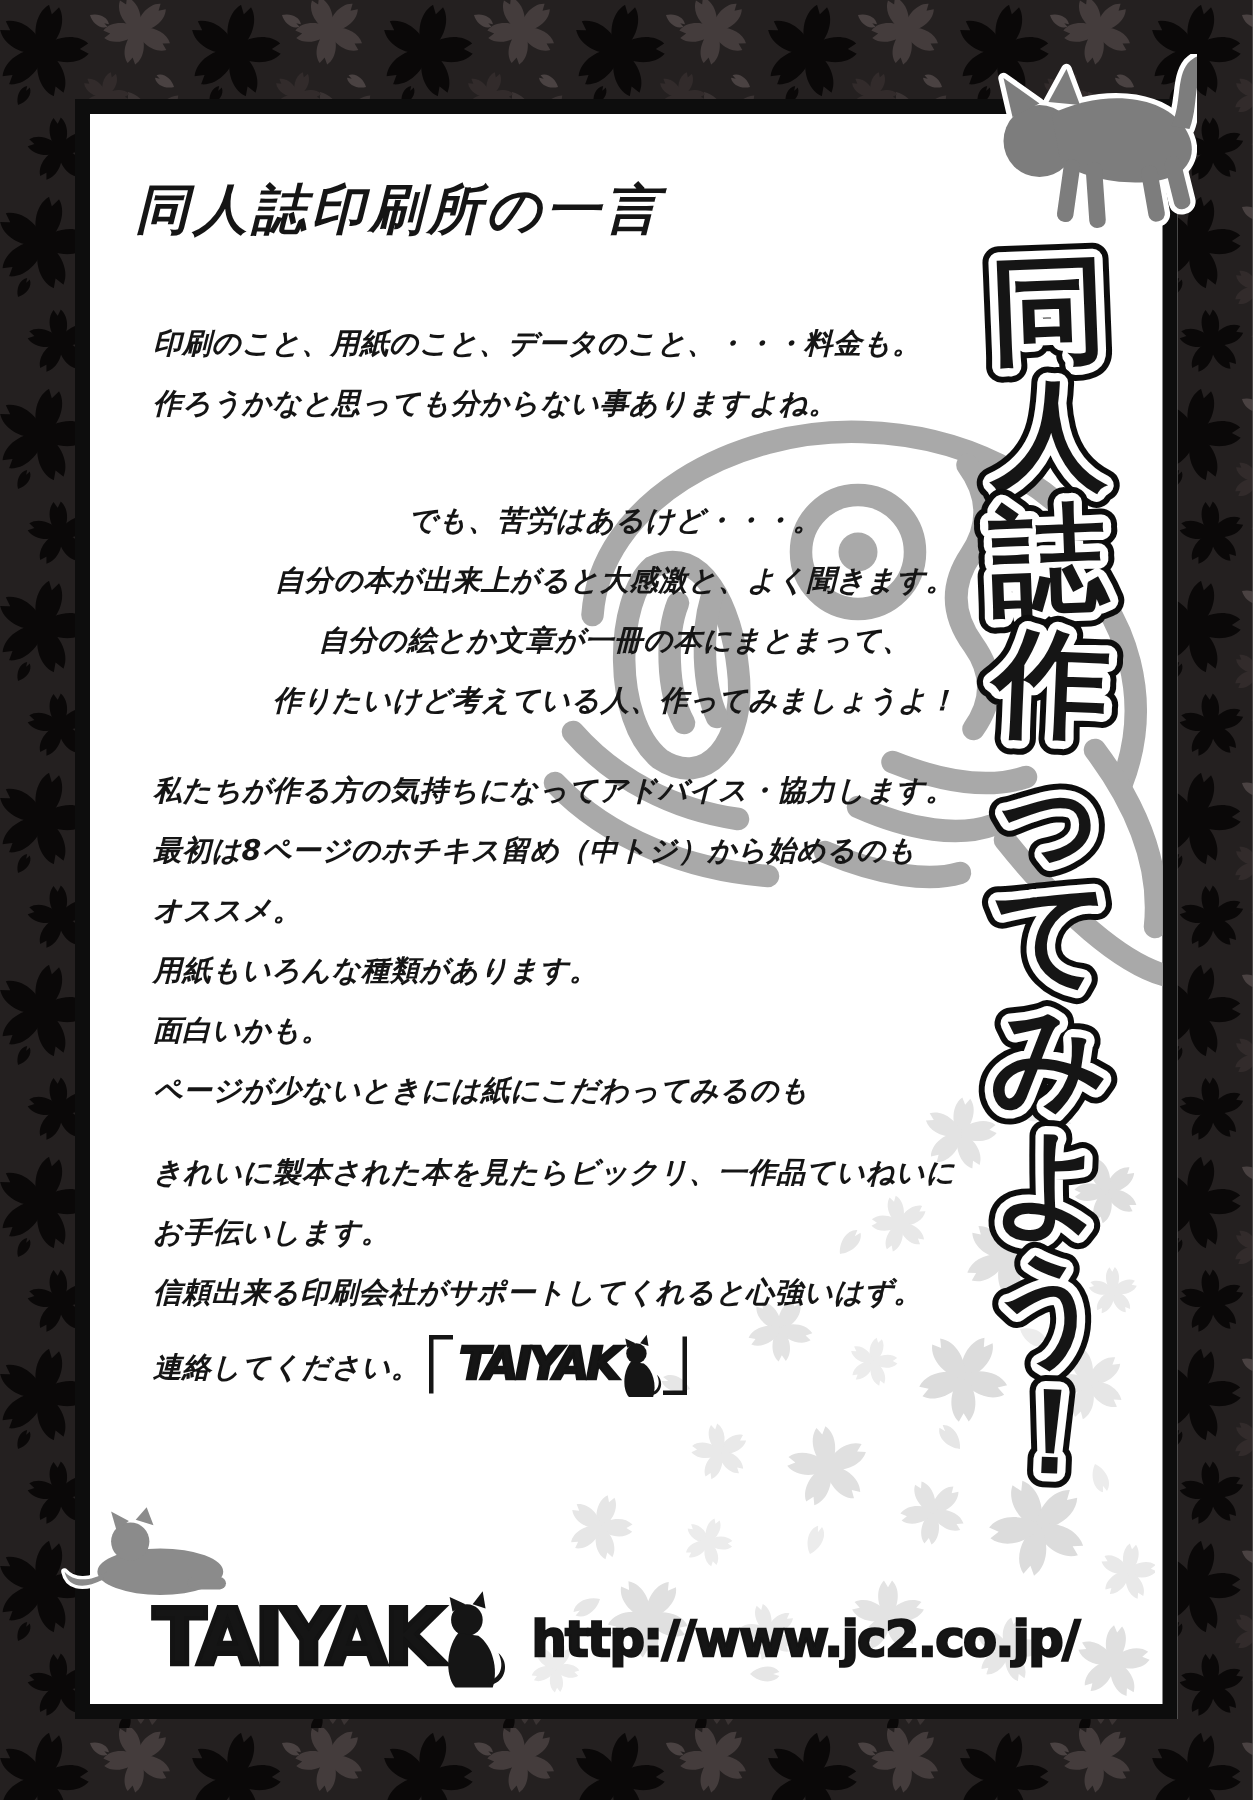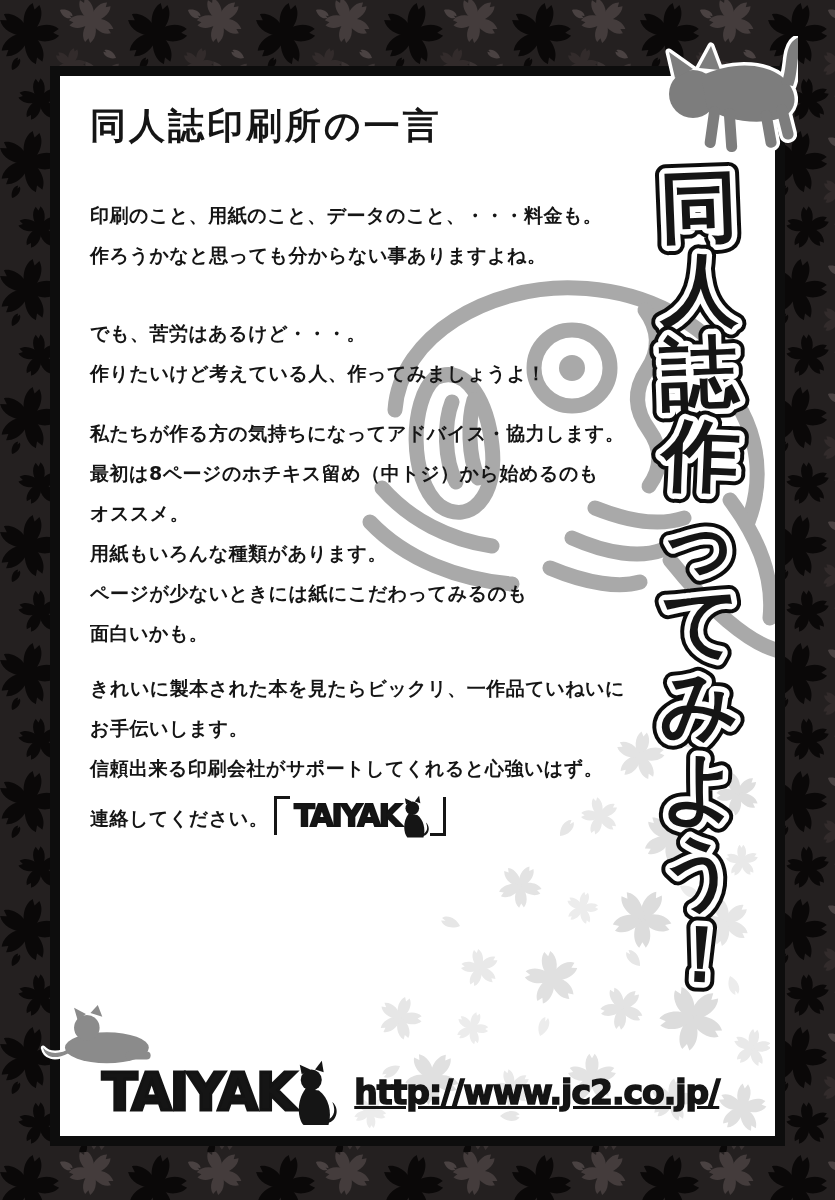--- a/index.html
+++ b/index.html
@@ -4,39 +4,39 @@
 <style>
   html,body{margin:0;padding:0;background:#242020;}
   .page{position:relative;width:835px;height:1200px;overflow:hidden;
         font-family:"DejaVu Sans",sans-serif;color:#151515;}
   .bg{position:absolute;left:0;top:0;z-index:0;}
   .panel{position:absolute;left:50px;top:66px;width:735px;height:1080px;
          background:#ffffff;border:10px solid #0d0d0d;box-sizing:border-box;
          overflow:hidden;z-index:1;}
   .fish{position:absolute;left:280px;top:174px;z-index:1;}
   .scatter{position:absolute;left:280px;top:640px;z-index:1;}
-  .content{position:absolute;left:30px;top:20px;width:640px;z-index:3;}
+  .content{position:absolute;left:30px;top:34px;width:640px;z-index:3;font-style:italic;}
   h1.title{font-size:36px;font-weight:bold;letter-spacing:3px;margin:6px 0 44px 0;
            white-space:nowrap;}
-  .para{margin:0;font-size:19px;font-weight:bold;letter-spacing:0.5px;}
+  .para{margin:12px;font-size:19px;font-weight:bold;letter-spacing:0.5px;}
   .para .ln{line-height:40px;white-space:nowrap;}
-  .mb-a{margin-bottom:38px;} .mb-b{margin-bottom:20px;} .mb-c{margin-bottom:15px;}
+  .mb-a{margin-bottom:38px;} .mb-b{margin-bottom:20px;text-align:center;} .mb-c{margin-bottom:15px;}
   .logo-line{display:flex;align-items:flex-end;height:50px;}
   .inline-logo{display:flex;align-items:center;margin-left:6px;}
   .brk{display:inline-block;width:13px;height:36px;}
   .brk-open{border-left:3px solid #151515;border-top:3px solid #151515;align-self:flex-start;margin-top:2px;}
   .brk-close{border-right:3px solid #151515;border-bottom:3px solid #151515;align-self:flex-end;margin-bottom:2px;}
   .logo-word{font-weight:bold;letter-spacing:-2px;-webkit-text-stroke:1.8px #131313;}
   .inline-logo .logo-word{font-size:30px;margin:0 2px 0 4px;}
   .vtitle{position:absolute;left:570px;top:80px;z-index:4;}
   .vt-char{font-family:"DejaVu Sans",sans-serif;font-size:78px;font-weight:bold;}
   .footer{position:absolute;left:42px;bottom:10px;display:flex;align-items:center;z-index:3;}
   .footer .logo-word{font-size:52px;letter-spacing:-2px;-webkit-text-stroke:3px #131313;}
   .footer .url{font-size:33px;font-weight:bold;letter-spacing:-1px;
-               -webkit-text-stroke:1.5px #131313;margin-left:14px;white-space:nowrap;text-decoration:underline;}
+               -webkit-text-stroke:1.5px #131313;margin-left:14px;white-space:nowrap;}
   .cat-top{position:absolute;left:663px;top:36px;z-index:5;}
   .cat-bottom{position:absolute;left:38px;top:1004px;z-index:5;}
 </style>
 </head>
 <body>
 
 <div class="page">
 
   <svg width="0" height="0" style="position:absolute">
     <defs>
@@ -156,30 +156,32 @@
     <div class="content">
       <h1 class="title">同人誌印刷所の一言</h1>
 
       <div class="para mb-a">
         <div class="ln">印刷のこと、用紙のこと、データのこと、・・・料金も。</div>
         <div class="ln">作ろうかなと思っても分からない事ありますよね。</div>
       </div>
 
       <div class="para mb-b">
         <div class="ln">でも、苦労はあるけど・・・。</div>
+        <div class="ln">自分の本が出来上がると大感激と、よく聞きます。</div>
+        <div class="ln">自分の絵とか文章が一冊の本にまとまって、</div>
         <div class="ln">作りたいけど考えている人、作ってみましょうよ！</div>
       </div>
 
       <div class="para mb-c">
         <div class="ln">私たちが作る方の気持ちになってアドバイス・協力します。</div>
         <div class="ln">最初は8ページのホチキス留め（中トジ）から始めるのも</div>
         <div class="ln">オススメ。</div>
         <div class="ln">用紙もいろんな種類があります。</div>
+        <div class="ln">面白いかも。</div>
         <div class="ln">ページが少ないときには紙にこだわってみるのも</div>
-        <div class="ln">面白いかも。</div>
       </div>
 
       <div class="para mb-c">
         <div class="ln">きれいに製本された本を見たらビックリ、一作品ていねいに</div>
         <div class="ln">お手伝いします。</div>
         <div class="ln">信頼出来る印刷会社がサポートしてくれると心強いはず。</div>
         <div class="ln logo-line">
           <span>連絡してください。</span>
           <span class="inline-logo">
             <span class="brk brk-open"></span>

